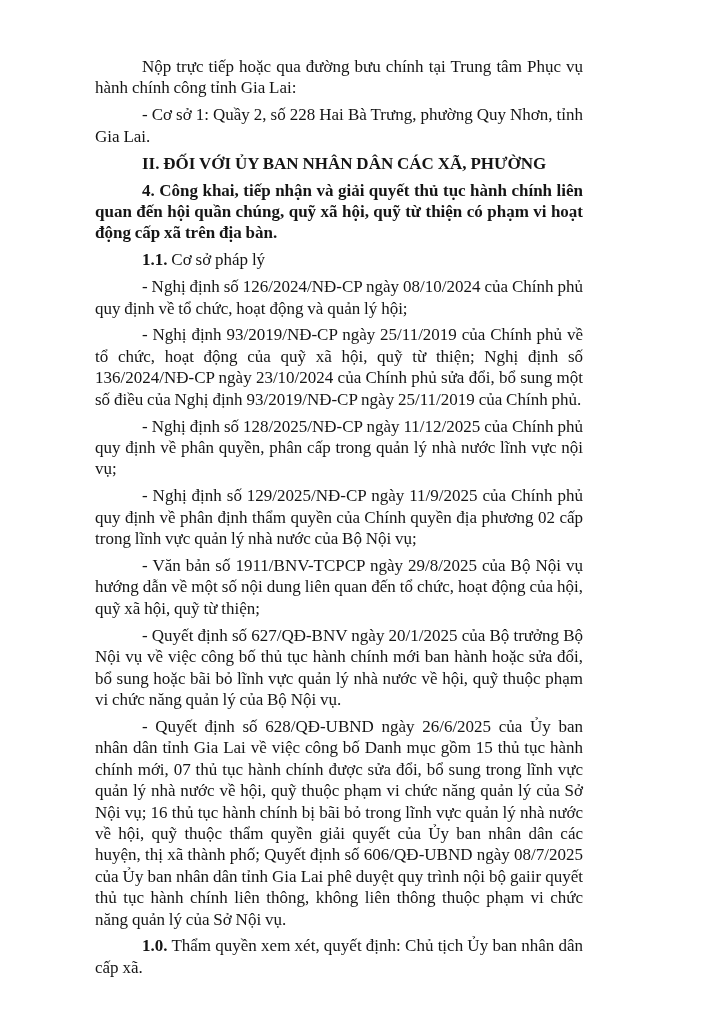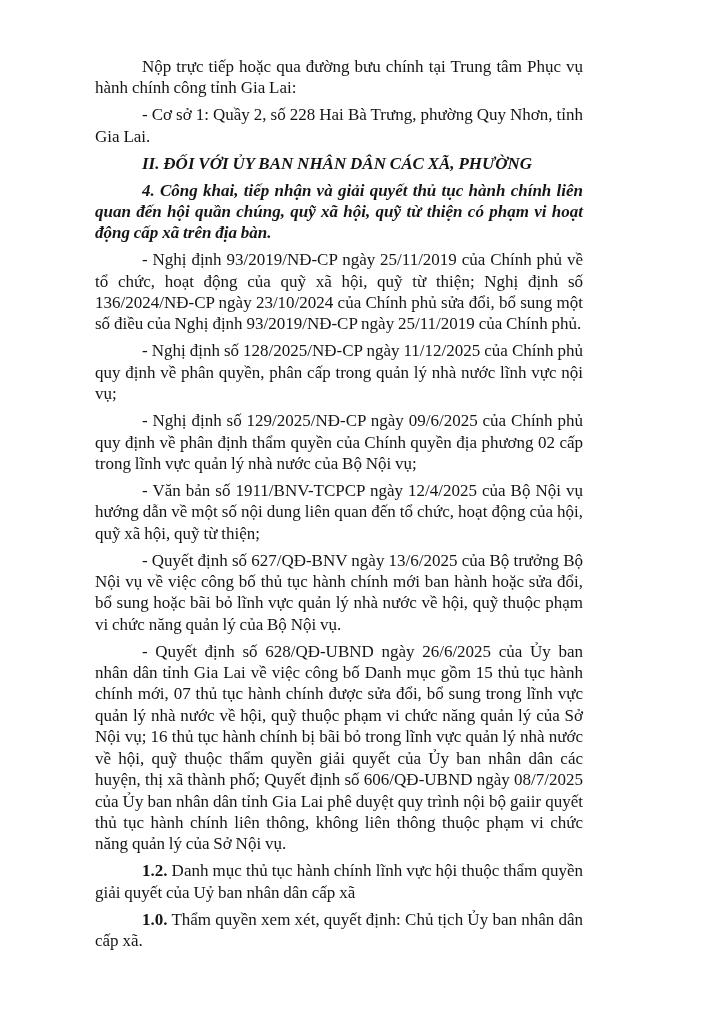--- a/index.html
+++ b/index.html
@@ -24,56 +24,56 @@
     line-height: 21.4px;
   }
   .para {
     margin: 0 0 5.5px 0;
     text-align: justify;
     text-indent: 47px;
     word-spacing: -0.4px;
   }
   .bold {
     font-weight: bold;
-    font-style: italic;
   }
   .para b {
     font-weight: bold;
   }
 </style>
 </head>
 <body>
 
 <div class="page">
 
   <p class="para">Nộp trực tiếp hoặc qua đường bưu chính tại Trung tâm Phục vụ hành chính công tỉnh Gia Lai:</p>
 
   <p class="para">- Cơ sở 1: Quầy 2, số 228 Hai Bà Trưng, phường Quy Nhơn, tỉnh Gia Lai.</p>
 
 
   <p class="para bold">II. ĐỐI VỚI ỦY BAN NHÂN DÂN CÁC XÃ, PHƯỜNG</p>
 
   <p class="para bold">4. Công khai, tiếp nhận và giải quyết thủ tục hành chính liên quan đến hội quần chúng, quỹ xã hội, quỹ từ thiện có phạm vi hoạt động cấp xã trên địa bàn.</p>
 
+  <p class="para">
+    <b>1.1.</b><span> Cơ sở pháp lý</span>
+  </p>
 
+  <p class="para">- Nghị định số 126/2024/NĐ-CP ngày 08/10/2024 của Chính phủ quy định về tổ chức, hoạt động và quản lý hội;</p>
 
   <p class="para">- Nghị định 93/2019/NĐ-CP ngày 25/11/2019 của Chính phủ về tổ chức, hoạt động của quỹ xã hội, quỹ từ thiện; Nghị định số 136/2024/NĐ-CP ngày 23/10/2024 của Chính phủ sửa đổi, bổ sung một số điều của Nghị định 93/2019/NĐ-CP ngày 25/11/2019 của Chính phủ.</p>
 
   <p class="para">- Nghị định số 128/2025/NĐ-CP ngày 11/12/2025 của Chính phủ quy định về phân quyền, phân cấp trong quản lý nhà nước lĩnh vực nội vụ;</p>
 
-  <p class="para">- Nghị định số 129/2025/NĐ-CP ngày 09/6/2025 của Chính phủ quy định về phân định thẩm quyền của Chính quyền địa phương 02 cấp trong lĩnh vực quản lý nhà nước của Bộ Nội vụ;</p>
+  <p class="para">- Nghị định số 129/2025/NĐ-CP ngày 11/9/2025 của Chính phủ quy định về phân định thẩm quyền của Chính quyền địa phương 02 cấp trong lĩnh vực quản lý nhà nước của Bộ Nội vụ;</p>
 
-  <p class="para">- Văn bản số 1911/BNV-TCPCP ngày 12/4/2025 của Bộ Nội vụ hướng dẫn về một số nội dung liên quan đến tổ chức, hoạt động của hội, quỹ xã hội, quỹ từ thiện;</p>
+  <p class="para">- Văn bản số 1911/BNV-TCPCP ngày 29/8/2025 của Bộ Nội vụ hướng dẫn về một số nội dung liên quan đến tổ chức, hoạt động của hội, quỹ xã hội, quỹ từ thiện;</p>
 
-  <p class="para">- Quyết định số 627/QĐ-BNV ngày 13/6/2025 của Bộ trưởng Bộ Nội vụ về việc công bố thủ tục hành chính mới ban hành hoặc sửa đổi, bổ sung hoặc bãi bỏ lĩnh vực quản lý nhà nước về hội, quỹ thuộc phạm vi chức năng quản lý của Bộ Nội vụ.</p>
+  <p class="para">- Quyết định số 627/QĐ-BNV ngày 20/1/2025 của Bộ trưởng Bộ Nội vụ về việc công bố thủ tục hành chính mới ban hành hoặc sửa đổi, bổ sung hoặc bãi bỏ lĩnh vực quản lý nhà nước về hội, quỹ thuộc phạm vi chức năng quản lý của Bộ Nội vụ.</p>
 
   <p class="para">- Quyết định số 628/QĐ-UBND ngày 26/6/2025 của Ủy ban nhân dân tỉnh Gia Lai về việc công bố Danh mục gồm 15 thủ tục hành chính mới, 07 thủ tục hành chính được sửa đổi, bổ sung trong lĩnh vực quản lý nhà nước về hội, quỹ thuộc phạm vi chức năng quản lý của Sở Nội vụ; 16 thủ tục hành chính bị bãi bỏ trong lĩnh vực quản lý nhà nước về hội, quỹ thuộc thẩm quyền giải quyết của Ủy ban nhân dân các huyện, thị xã thành phố; Quyết định số 606/QĐ-UBND ngày 08/7/2025 của Ủy ban nhân dân tỉnh Gia Lai phê duyệt quy trình nội bộ gaiir quyết thủ tục hành chính liên thông, không liên thông thuộc phạm vi chức năng quản lý của Sở Nội vụ.</p>
 
-  <p class="para">
-    <b>1.2.</b><span> Danh mục thủ tục hành chính lĩnh vực hội thuộc thẩm quyền giải quyết của Uỷ ban nhân dân cấp xã</span>
-  </p>
 
 
   <p class="para">
     <b>1.0.</b><span> Thẩm quyền xem xét, quyết định: Chủ tịch Ủy ban nhân dân cấp xã.</span>
   </p>
 
 </div>
 
 </body></html>

